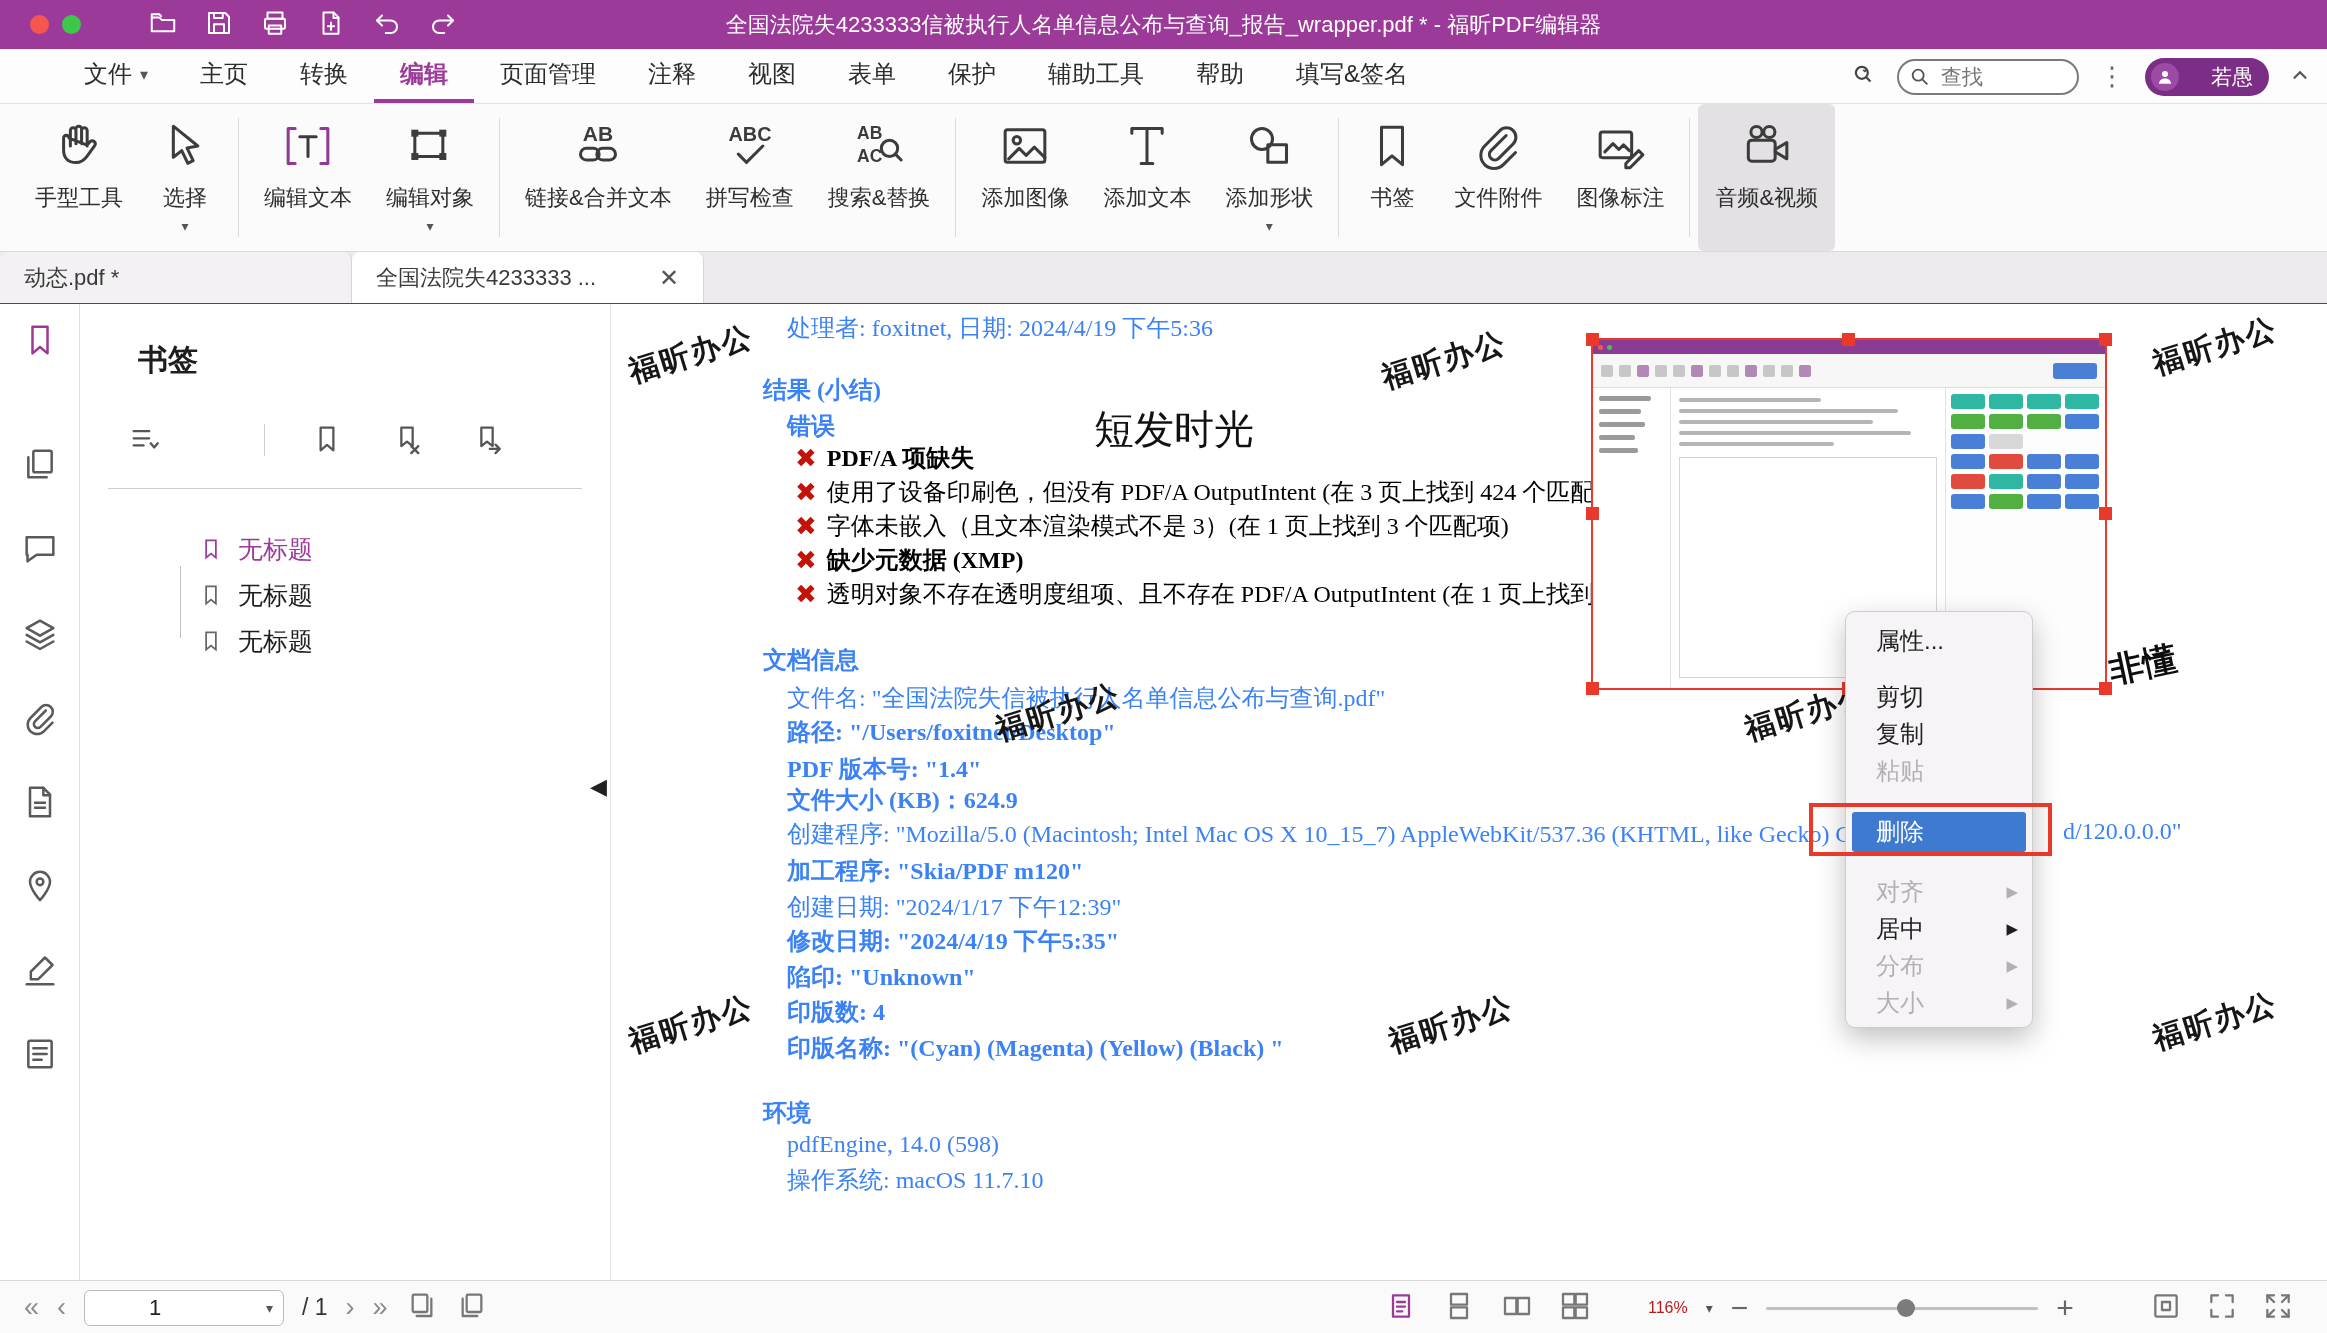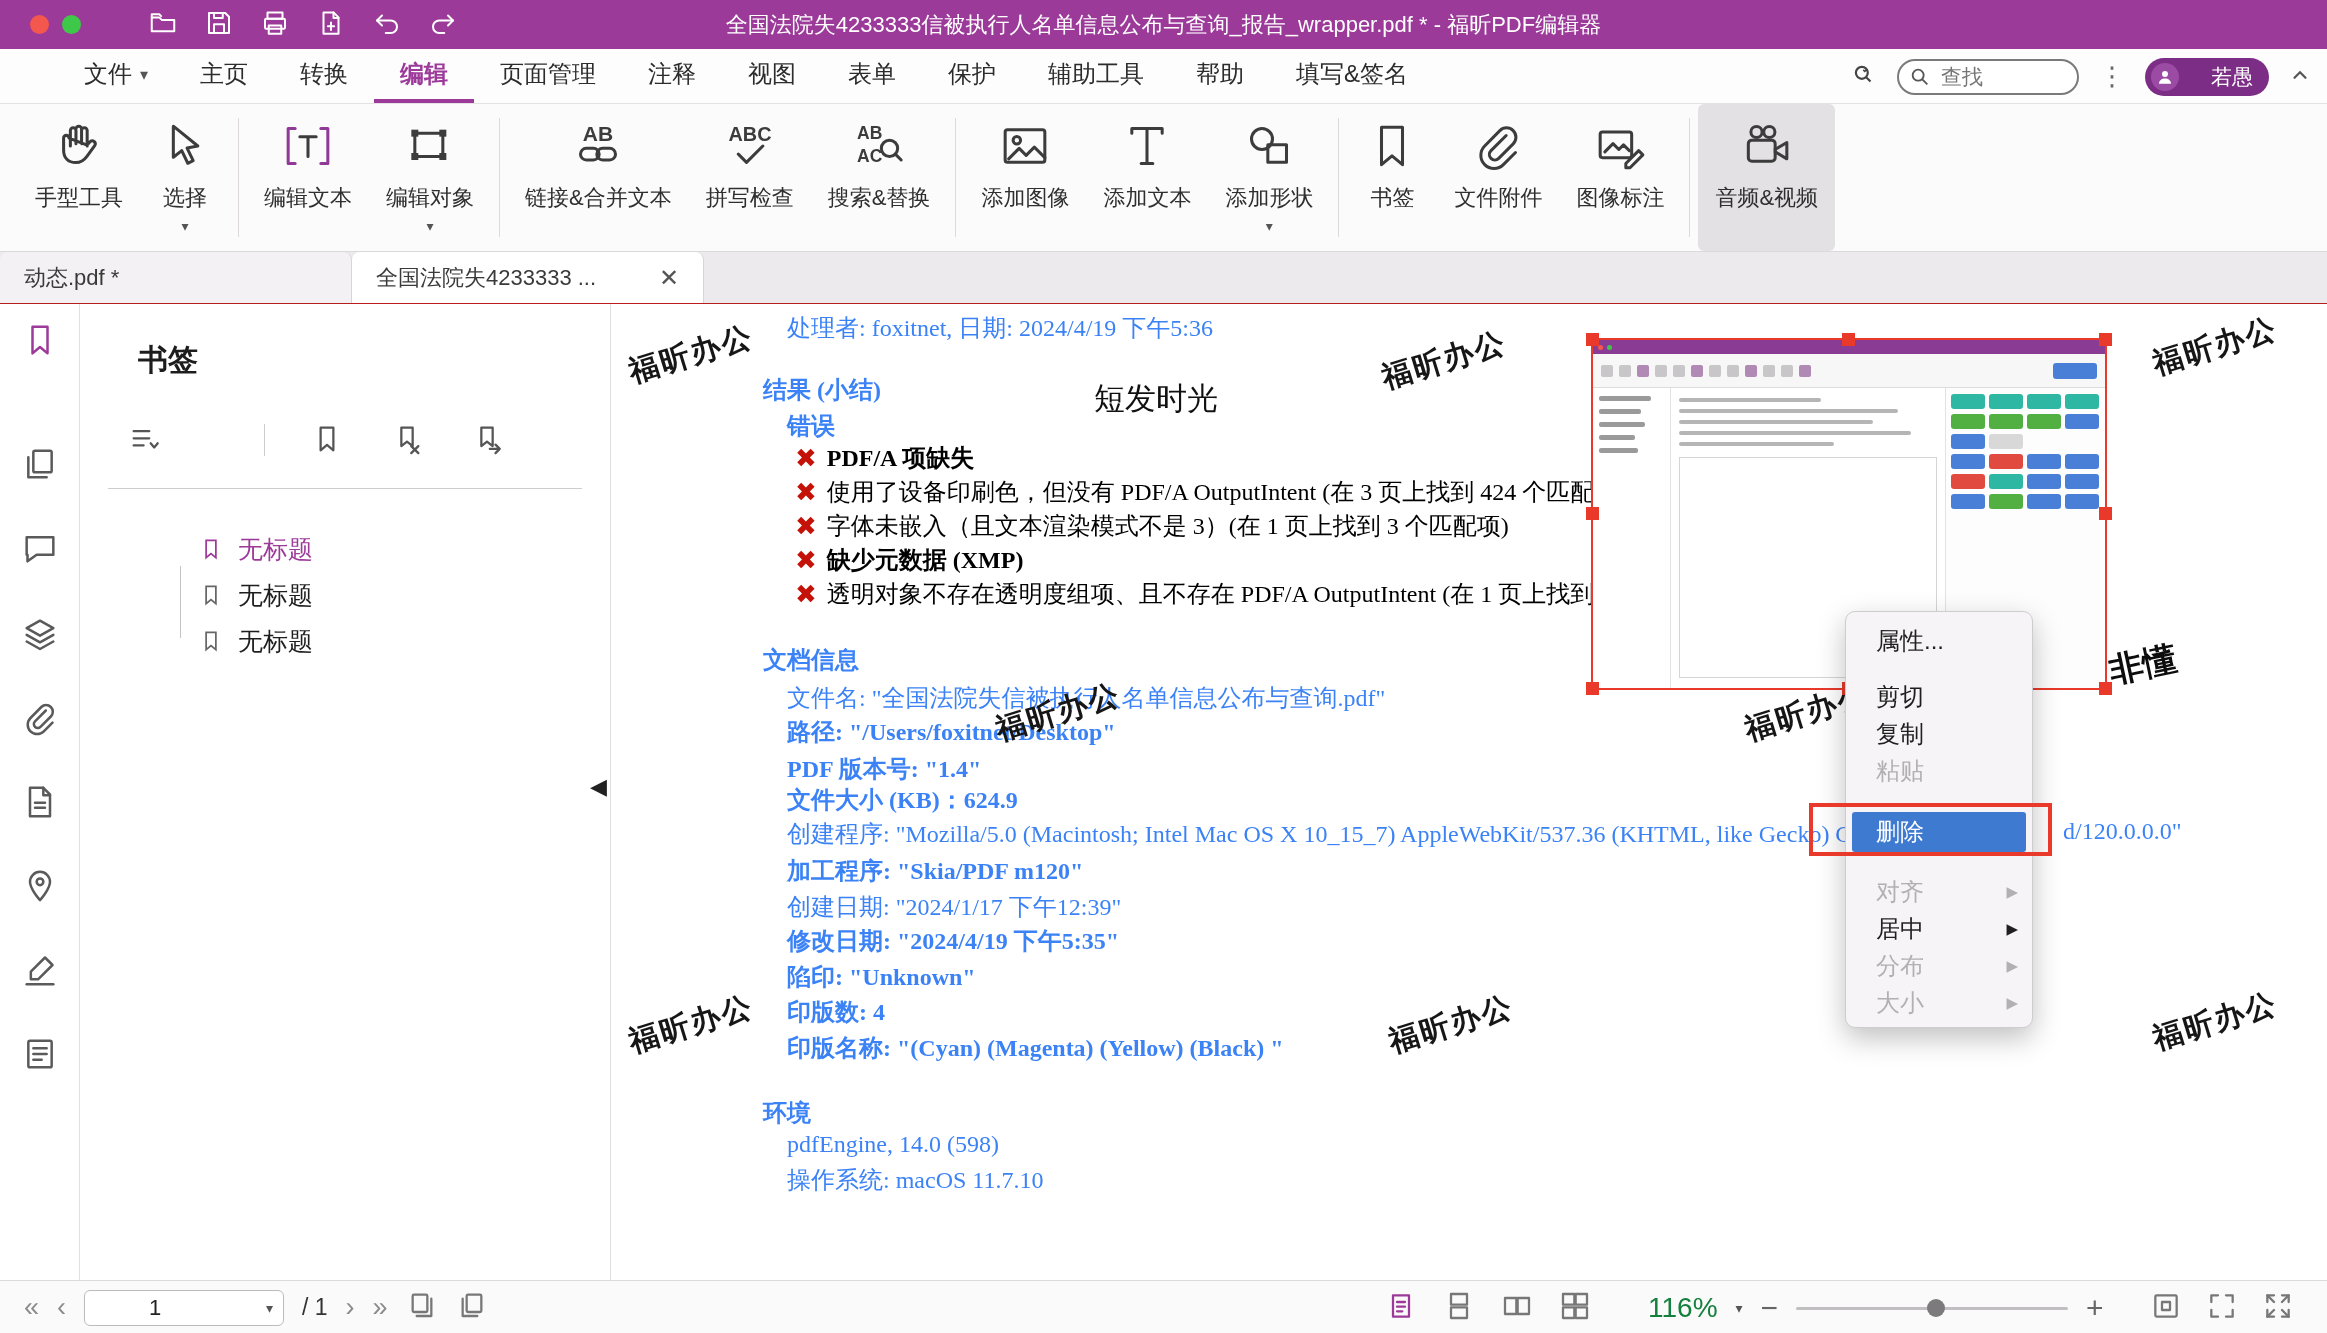--- a/index.html
+++ b/index.html
@@ -71,21 +71,21 @@
   .bmitem span { font-size:25px; color:#1e1e1e; }
   .bmitem.selected span { color:var(--accent,#9c3a99); }
   .collapse-handle { position:absolute; left:590px; top:470px; font-size:22px; color:#222; }
 
   
   .docarea { position:absolute; left:611px; top:0; right:0; bottom:0; background:#fff; overflow:hidden; }
   .dline { position:absolute; font-family:"Liberation Serif", serif; font-size:24px; color:#3b82f6; white-space:nowrap; z-index:2; }
   .b { font-weight:bold; }
   .err { position:absolute; left:184px; display:flex; align-items:center; gap:10px; z-index:2; font-family:"Liberation Serif",serif; font-size:24px; white-space:nowrap; }
   .xmark { color:#c41208; font-size:26px; font-weight:bold; font-family:"DejaVu Sans",sans-serif; }
-  .note { position:absolute; left:483px; top:74px; font-family:"Liberation Serif",serif; font-size:31px; color:#111; z-index:2; }
+  .note { position:absolute; left:483px; top:98px; font-family:"Liberation Serif",serif; font-size:40px; color:#111; z-index:2; }
   .wm { position:absolute; font-family:"Liberation Serif",serif; font-size:30px; font-weight:bold; color:#161616; transform:rotate(-17deg); letter-spacing:2px; z-index:5; white-space:nowrap; }
   .wm2 { position:absolute; font-family:"Liberation Serif",serif; font-size:34px; font-weight:bold; color:#0d0d0d; transform:rotate(-12deg); z-index:5; }
 
   
   .embed { position:absolute; left:980px; top:34px; width:516px; height:352px; z-index:6; border:2px solid #e8392b; background:#fff; }
   .handle { position:absolute; width:13px; height:13px; background:#e8392b; z-index:7; }
   .mini { position:absolute; inset:0; overflow:hidden; display:flex; flex-direction:column; }
   .mini-title { height:14px; background:#8a3b94; display:flex; align-items:center; gap:4px; padding-left:5px; }
   .mini-title i { width:5px; height:5px; border-radius:50%; background:#f4574e; display:block; }
   .mini-title i+i { background:#3ec84a; }
@@ -119,21 +119,21 @@
   .statusbar { position:absolute; left:0; bottom:0; width:100%; height:53px; background:#fbfafb; border-top:1px solid #dcd9dc; }
   .sb-left { position:absolute; left:24px; top:0; height:53px; display:flex; align-items:center; gap:18px; color:#8b8b8b; font-size:27px; }
   .pagebox { width:200px; height:36px; border:1px solid #bdbabd; border-radius:6px; background:#fff; display:flex; align-items:center; justify-content:space-between; padding:0 10px; }
   .pagebox input { width:120px; border:none; outline:none; text-align:center; font-size:22px; color:#222; background:transparent; }
   .pagebox .pb-caret { font-size:14px; color:#555; }
   .pagetotal { color:#333; font-size:23px; }
   .sbico svg { width:32px; height:32px; stroke:#777; fill:none; stroke-width:1.7; stroke-linecap:round; stroke-linejoin:round; }
   .sb-center { position:absolute; left:1385px; top:0; height:53px; display:flex; align-items:center; gap:26px; }
   .sb-center .active svg { stroke:var(--accent,#9c3a99); }
   .sb-zoom { position:absolute; left:1648px; top:0; height:53px; display:flex; align-items:center; gap:18px; }
-  .zoomlabel { font-size:28px; color:#15803d; }
+  .zoomlabel { font-size:16px; color:#b91c1c; }
   .zcaret { font-size:14px; color:#555; }
   .zminus,.zplus { font-size:30px; color:#666; }
   .slider { position:relative; width:272px; height:20px; }
   .slider .track { position:absolute; left:0; right:0; top:9px; height:3px; background:#c2bfc2; border-radius:2px; }
   .slider .thumb { position:absolute; left:131px; top:1px; width:18px; height:18px; border-radius:50%; background:#7d7a7d; }
   .sb-right { position:absolute; left:2150px; top:0; height:53px; display:flex; align-items:center; gap:24px; }
 </style>
 </head>
 <body>
 

